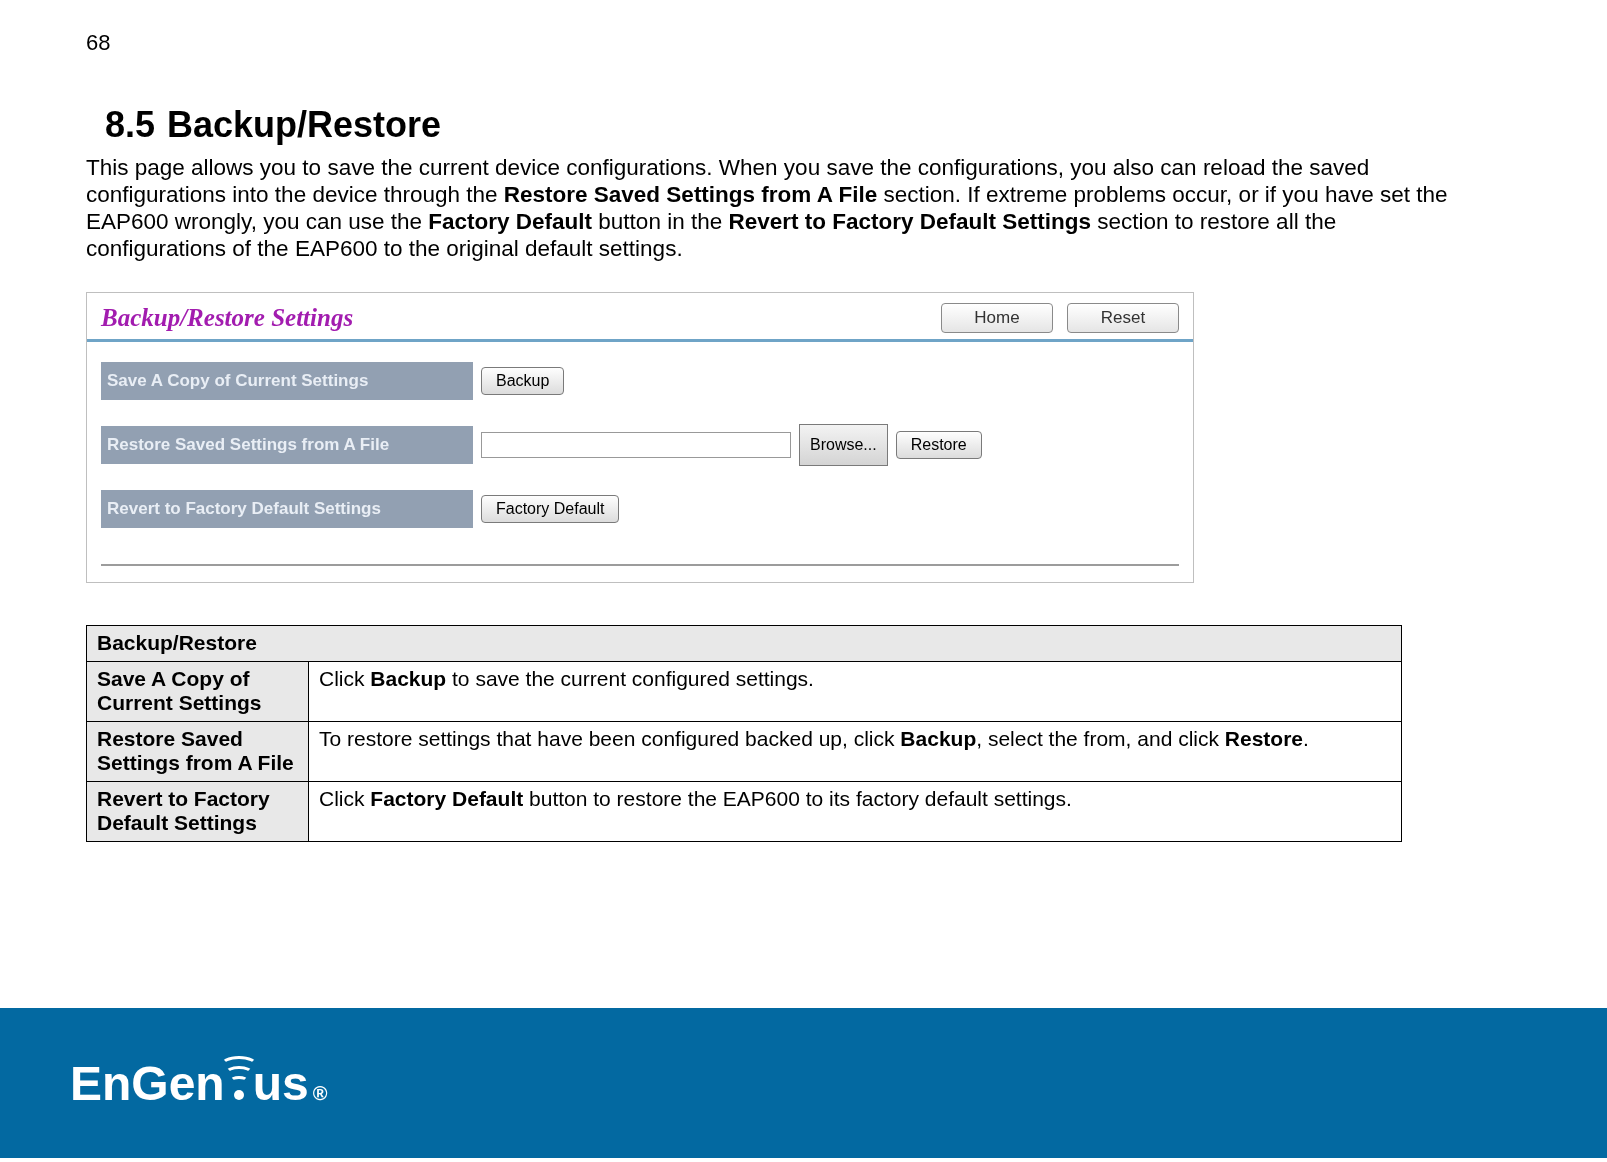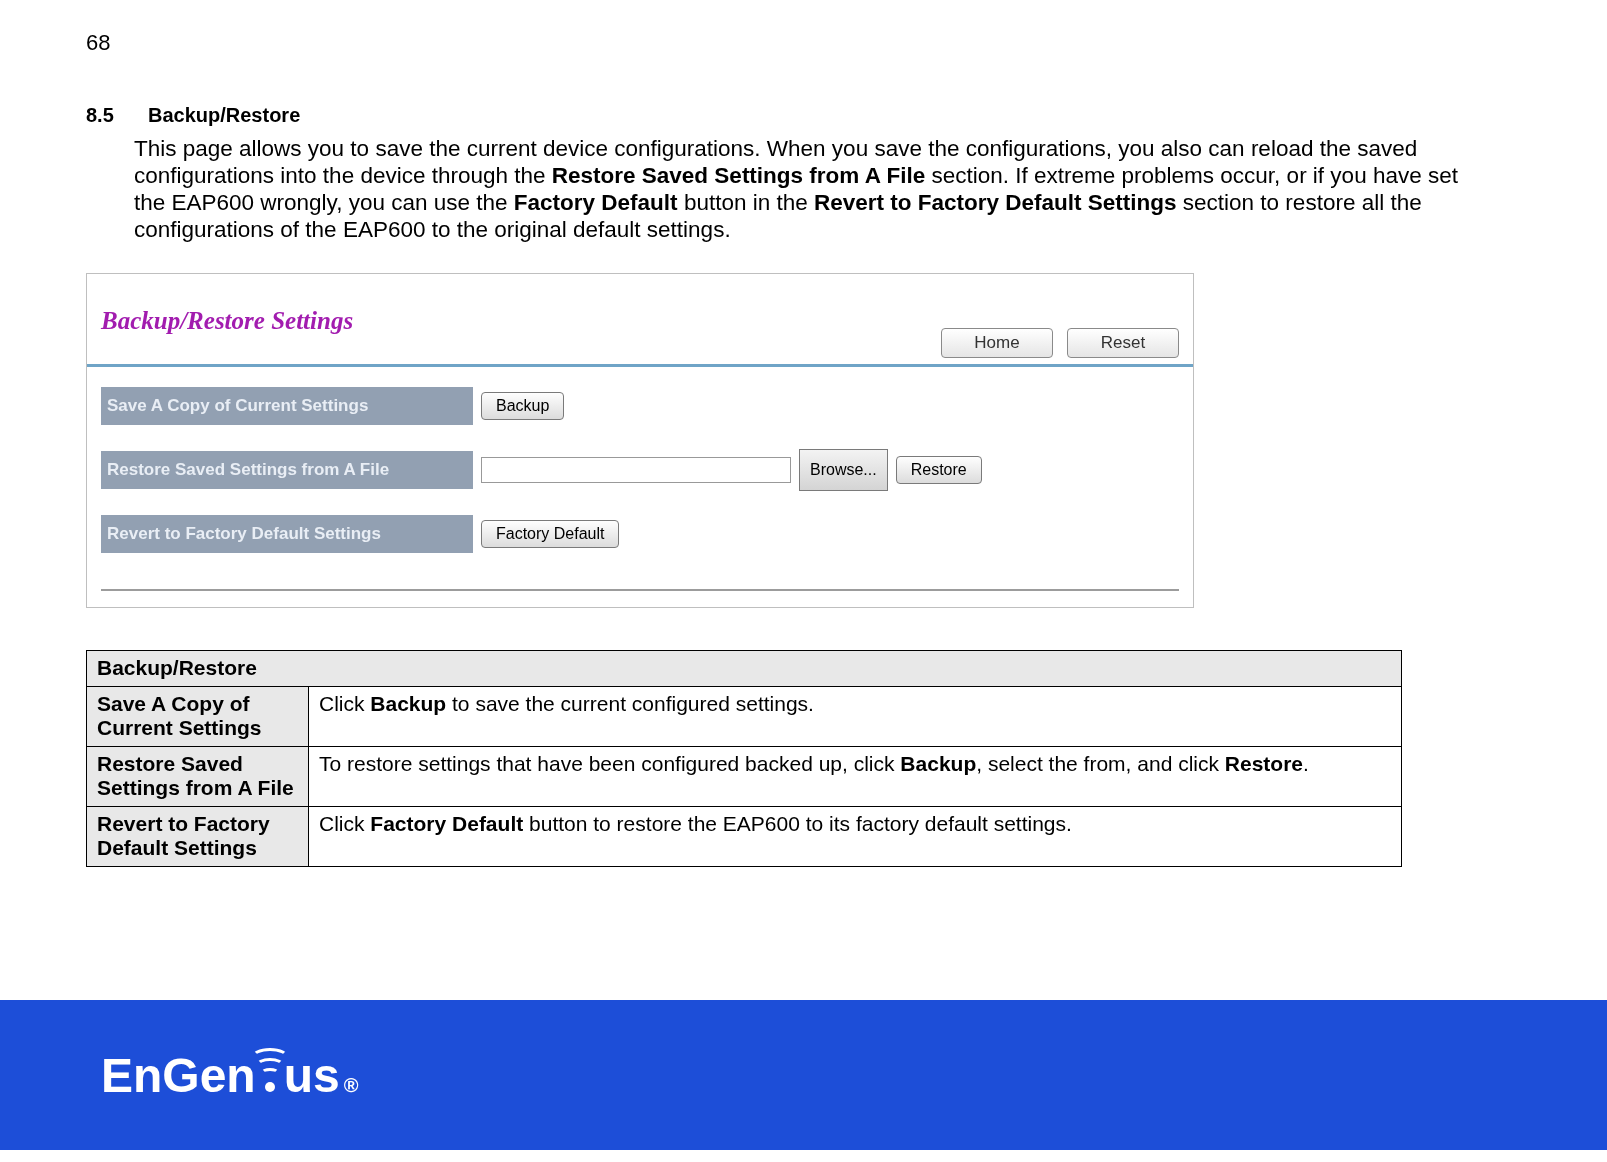--- a/index.html
+++ b/index.html
@@ -1,43 +1,43 @@
 <!DOCTYPE html>
 <html><head>
 <meta charset="utf-8">
 <style>
   * { margin:0; padding:0; box-sizing:border-box; }
   body { font-family:Arial,Helvetica,sans-serif; width:1607px; height:1162px; background:#fff; position:relative; }
   .page { padding:30px 140px 0 86px; }
   .pagenum { font-size:22px; margin-bottom:48px; }
-  .heading { font-size:20px; font-weight:bold; margin-bottom:8px; }
+  .heading { font-size:36px; font-weight:bold; margin-bottom:8px;margin-left:19px; }
   .heading .secnum { display:inline-block; width:62px; }
-  .intro { font-size:22.5px; line-height:1.2; margin-bottom:30px;margin-left:48px; }
+  .intro { font-size:22.5px; line-height:1.2; margin-bottom:30px; }
 
   .panel { width:1108px; border:1px solid #bfbfbf; }
   .panel-header { display:flex; align-items:center; justify-content:space-between; padding:10px 14px 6px 14px; border-bottom:3px solid #6fa4c7; }
   .panel-title { font-family:Liberation Serif, serif; font-size:25px; font-weight:bold; font-style:italic; color:#a21caf; }
   .panel-toolbar { display:flex; gap:14px; }
-  .toolbar-btn { width:112px; height:30px; border:1px solid #8a8a8a; border-radius:4px; background:linear-gradient(#ffffff,#e5e5e5); font-size:17px; color:#333; cursor:pointer;margin-top:44px; }
+  .toolbar-btn { width:112px; height:30px; border:1px solid #8a8a8a; border-radius:4px; background:linear-gradient(#ffffff,#e5e5e5); font-size:17px; color:#333; cursor:pointer; }
   .panel-body { padding:20px 14px 12px 14px; }
   .row { display:flex; align-items:center; background:#92a0b2; color:#fff; height:38px; margin-top:26px; }
   .row:first-child { margin-top:0; }
   .row-label { width:372px; padding-left:6px; font-size:17px; font-weight:bold; color:#e9eef5; }
   .row-ctrl { flex:1; background:#fff; height:100%; display:flex; align-items:center; gap:8px; padding-left:8px; }
   .btn { height:28px; padding:0 14px; border:1px solid #7a7a7a; border-radius:4px; background:linear-gradient(#fefefe,#dcdcdc); font-size:16px; cursor:pointer; }
   .browse-input { width:310px; height:26px; border:1px solid #999; background:#fff; }
   .browse-btn { height:42px; padding:0 10px; border:1px solid #7a7a7a; background:linear-gradient(#f3f3f3,#d4d4d4); font-size:16px; cursor:pointer; }
   .panel-footer { height:8px; border-top:2px solid #9c9c9c; margin:24px 14px 10px 14px; }
 
   .desc-table { width:1316px; border-collapse:collapse; margin-top:42px; font-size:21px; }
   .desc-table th, .desc-table td { border:1px solid #000; vertical-align:top; padding:5px 10px 6px 10px; text-align:left; }
   .desc-table .th-row th { background:#e8e8e8; font-weight:bold; }
   .desc-table .rowlabel { background:#e8e8e8; font-weight:bold; width:222px; }
 
-  .footer { position:absolute; left:0; bottom:12px; width:100%; height:150px; background:#1d4ed8; display:flex; align-items:center; padding-left:101px; }
+  .footer { position:absolute; left:0; bottom:4px; width:100%; height:150px; background:#0369a1; display:flex; align-items:center; padding-left:70px; }
   .logo { color:#fff; font-family:Arial,sans-serif; font-weight:bold; font-size:48px; display:inline-flex; align-items:baseline; position:relative; }
   .logo .wifi-i { position:relative; display:inline-block; width:28px; }
   .logo .wifi-i .dot { display:block; width:10px; height:10px; background:#fff; border-radius:50%; margin:0 auto; }
   .logo .wifi-i .arc { position:absolute; left:50%; transform:translateX(-50%); border:3px solid #fff; border-bottom:none; border-left-color:transparent; border-right-color:transparent; border-radius:50% 50% 0 0; }
   .logo .wifi-i .a1 { width:18px; height:9px; top:-14px; }
   .logo .wifi-i .a2 { width:28px; height:14px; top:-24px; }
   .logo .wifi-i .a3 { width:38px; height:19px; top:-34px; }
   .logo sup { font-size:20px; vertical-align:super; margin-left:4px; }
 </style>
 </head>

